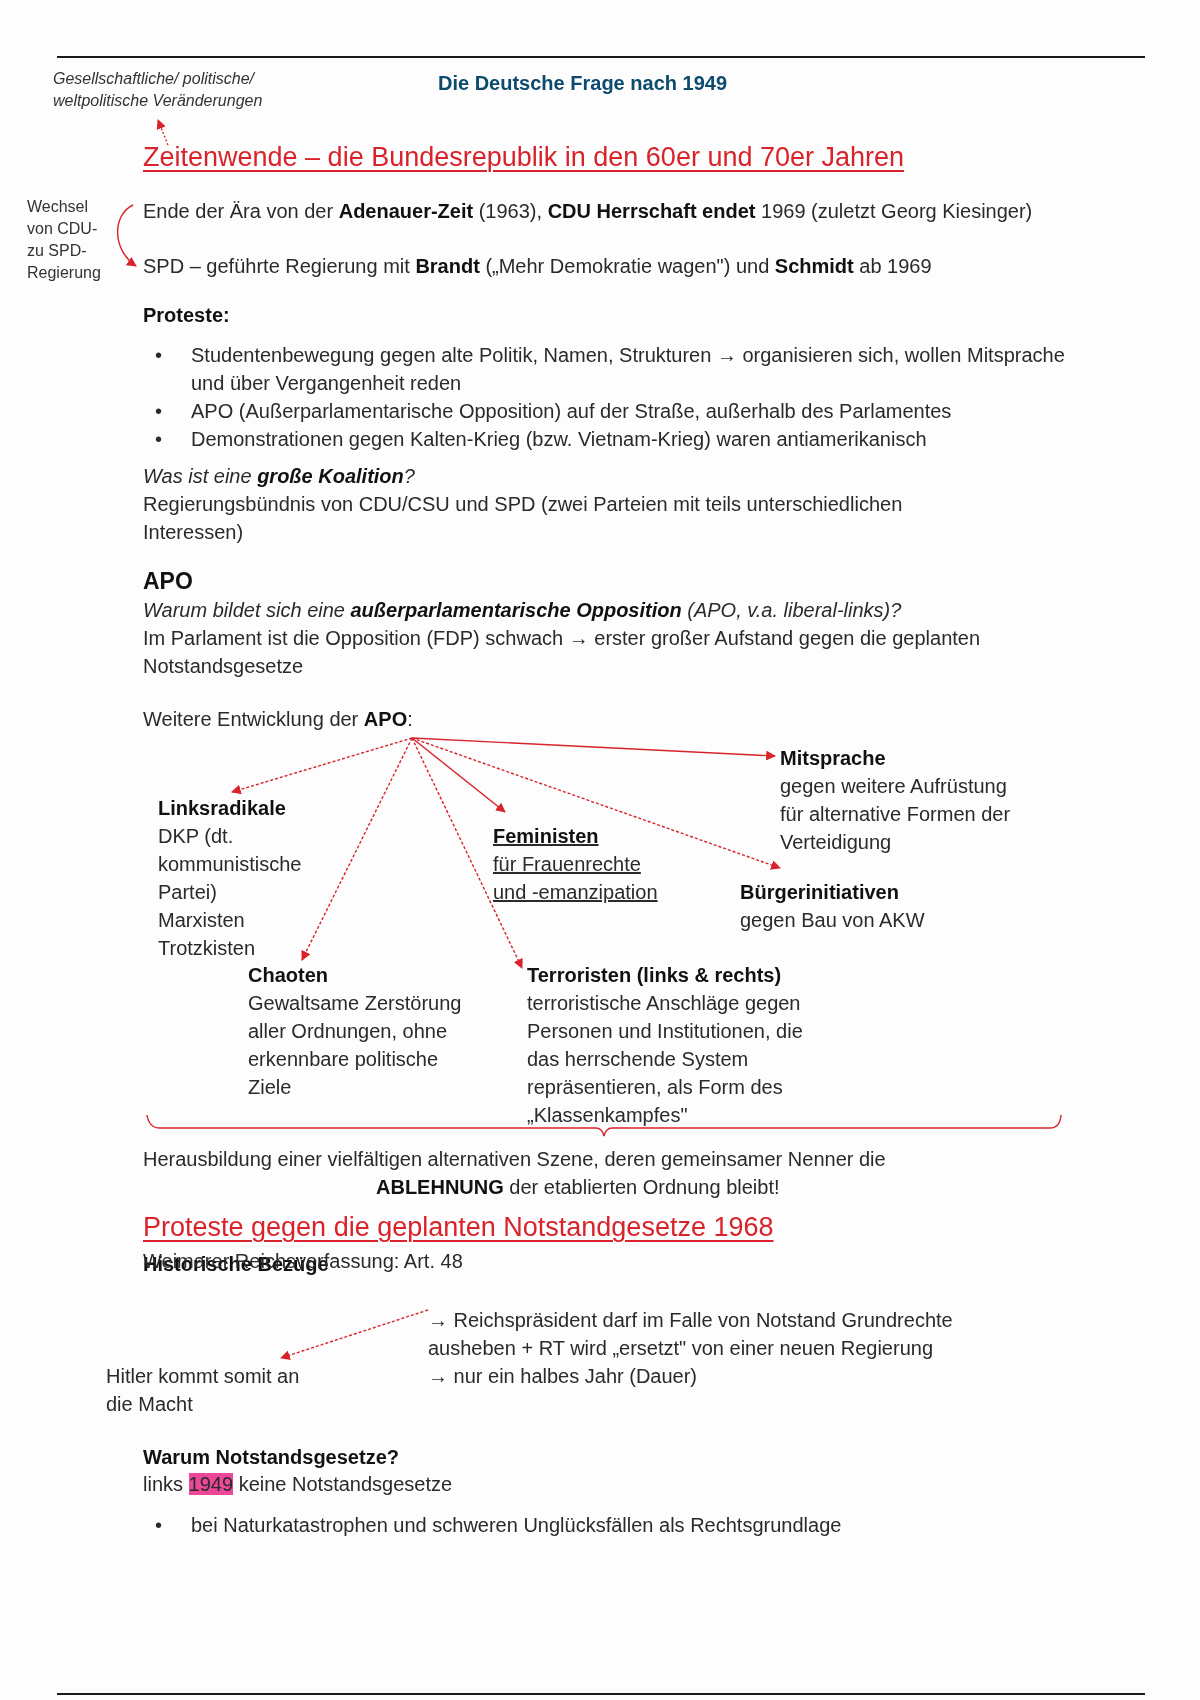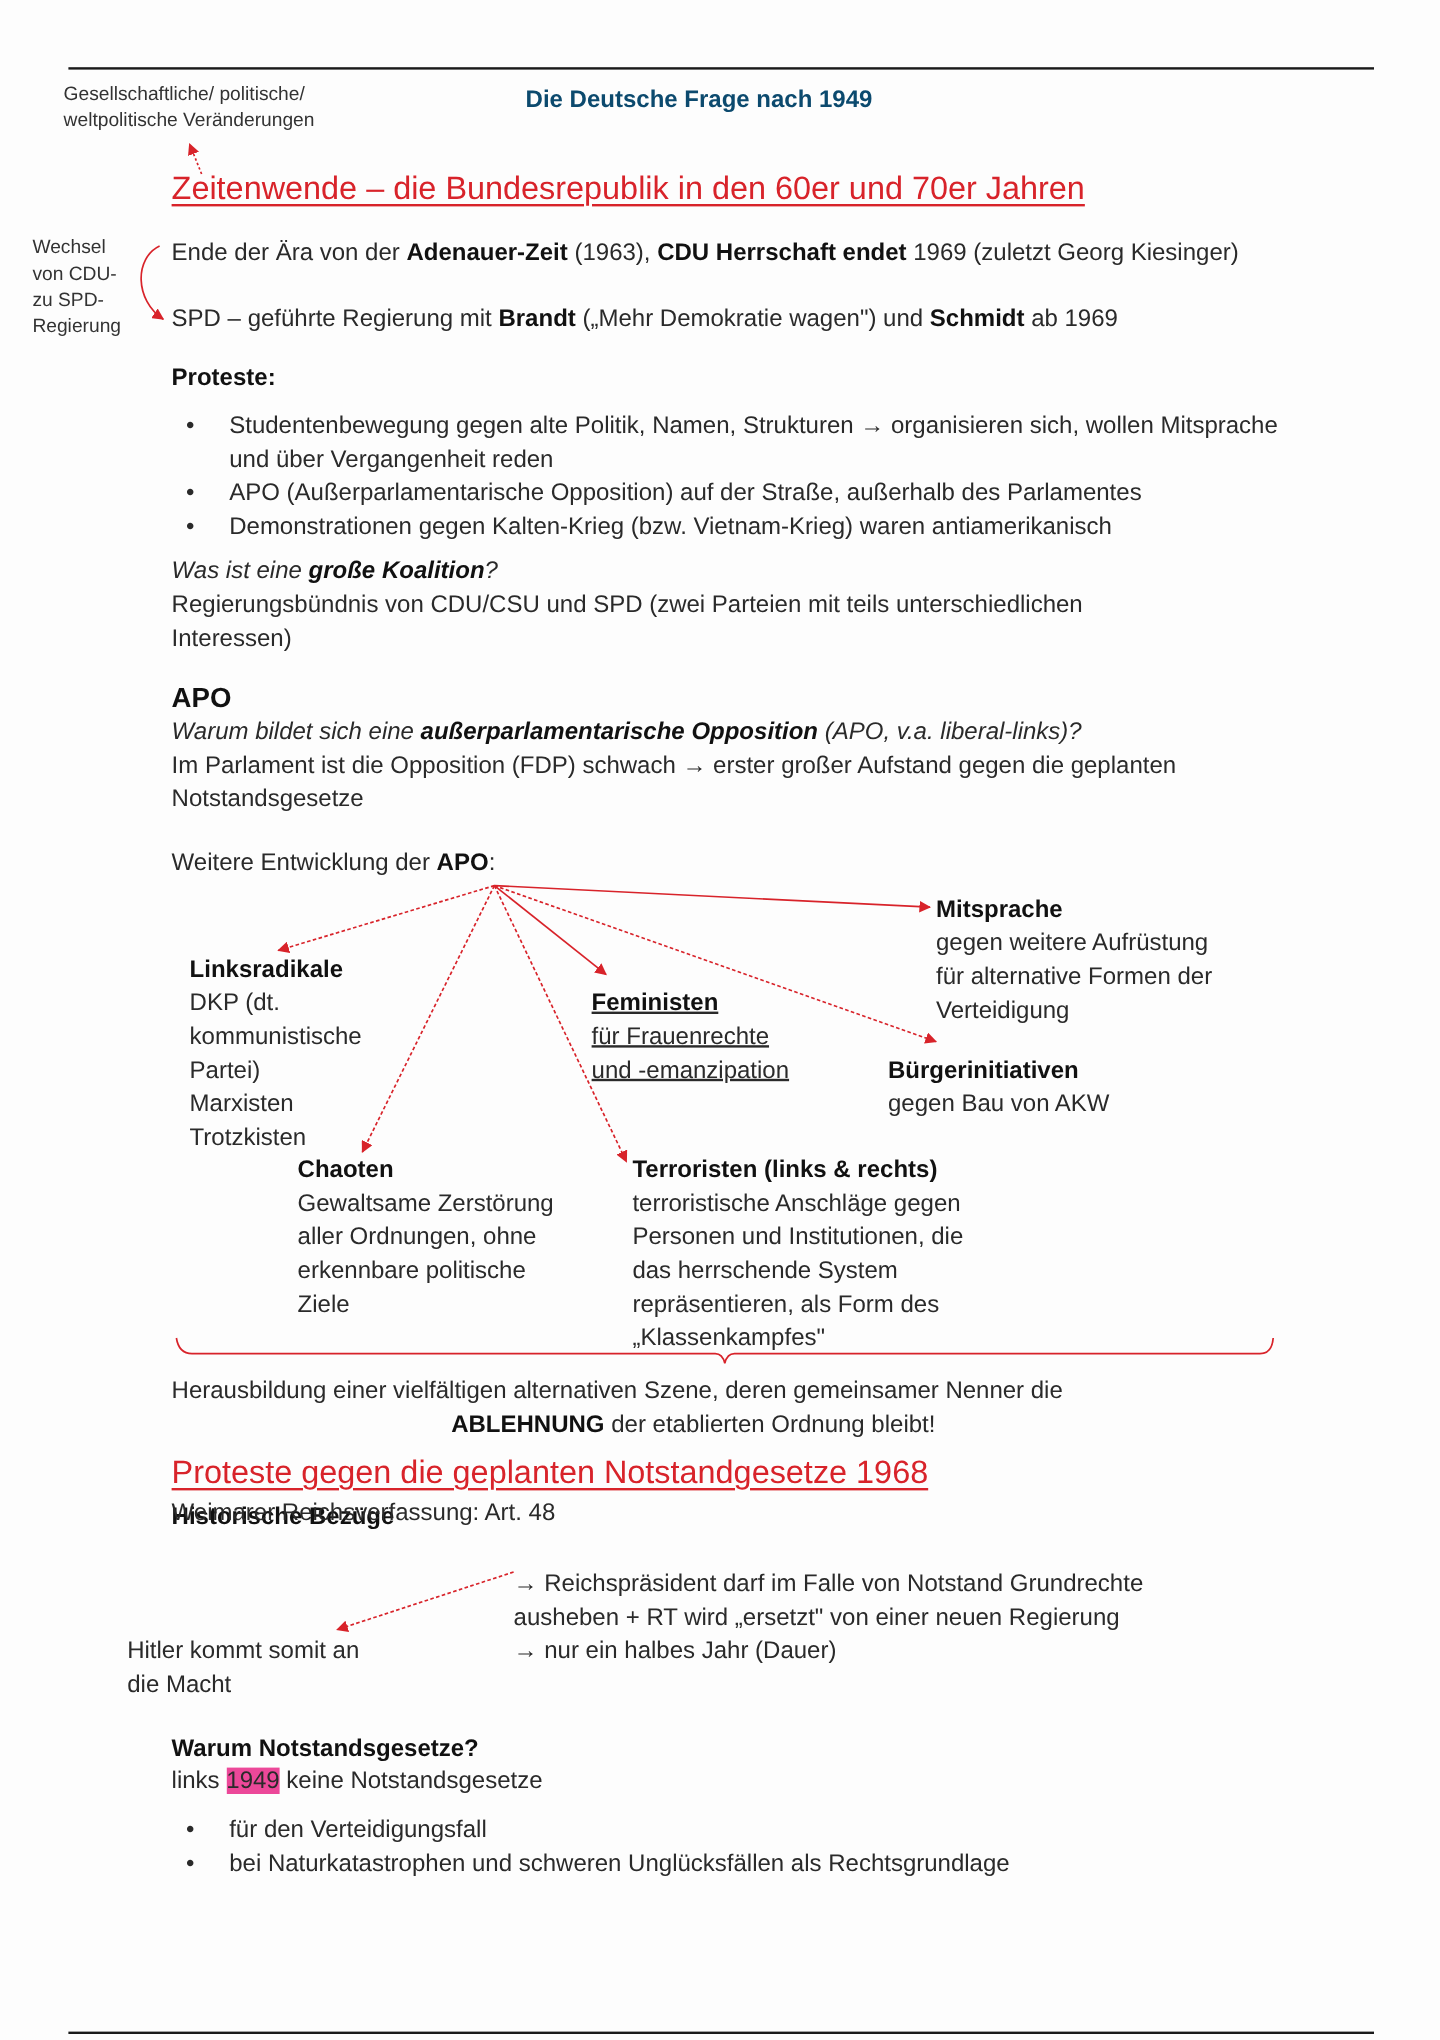--- a/index.html
+++ b/index.html
@@ -21,21 +21,21 @@
     ul.bul li::before { content: "•"; position: absolute; left: 0; top: 0; }
     .hl { background: #ec4899; }
     svg.arrows { position: absolute; left: 0; top: 0; width: 1200px; height: 1700px; pointer-events: none; }
   </style>
 </head>
 <body>
 
 <div class="rule" style="top:56px;"></div>
 <div class="rule" style="top:1693px;"></div>
 
-<div class="abs small" style="left:53px; top:68px;">
+<div class="abs small" style="left:53px; top:68px;font-style:italic;">
   <div>Gesellschaftliche/ politische/</div>
   <div>weltpolitische Veränderungen</div>
 </div>
 <div class="abs doc-title" style="left:438px; top:72px;">Die Deutsche Frage nach 1949</div>
 
 <div class="abs red-head" style="left:143px; top:142px;">Zeitenwende – die Bundesrepublik in den 60er und 70er Jahren</div>
 
 <div class="abs side" style="left:27px; top:196px;">
   <div>Wechsel</div>
   <div>von CDU-</div>
@@ -132,21 +132,20 @@
 <div class="abs t" style="left:106px; top:1362px;">
   <div>Hitler kommt somit an</div>
   <div>die Macht</div>
 </div>
 
 <div class="abs t b" style="left:143px; top:1443px;">Warum Notstandsgesetze?</div>
 <div class="abs t" style="left:143px; top:1470px;">
   <span>links </span><span class="hl">1949</span><span> keine Notstandsgesetze</span>
 </div>
 <ul class="abs bul t" style="left:143px; top:1499px; width:900px;">
-  <li>für den Verteidigungsfall</li>
   <li>bei Naturkatastrophen und schweren Unglücksfällen als Rechtsgrundlage</li>
 </ul>
 
 <svg class="arrows" viewBox="0 0 1200 1700">
   <defs>
     <marker id="ah" viewBox="0 0 10 10" refX="9" refY="5" markerWidth="7" markerHeight="7" orient="auto-start-reverse">
       <path d="M0,0 L10,5 L0,10 z" fill="#d8232a"></path>
     </marker>
   </defs>
   <g stroke="#d8232a" stroke-width="1.4" fill="none">

